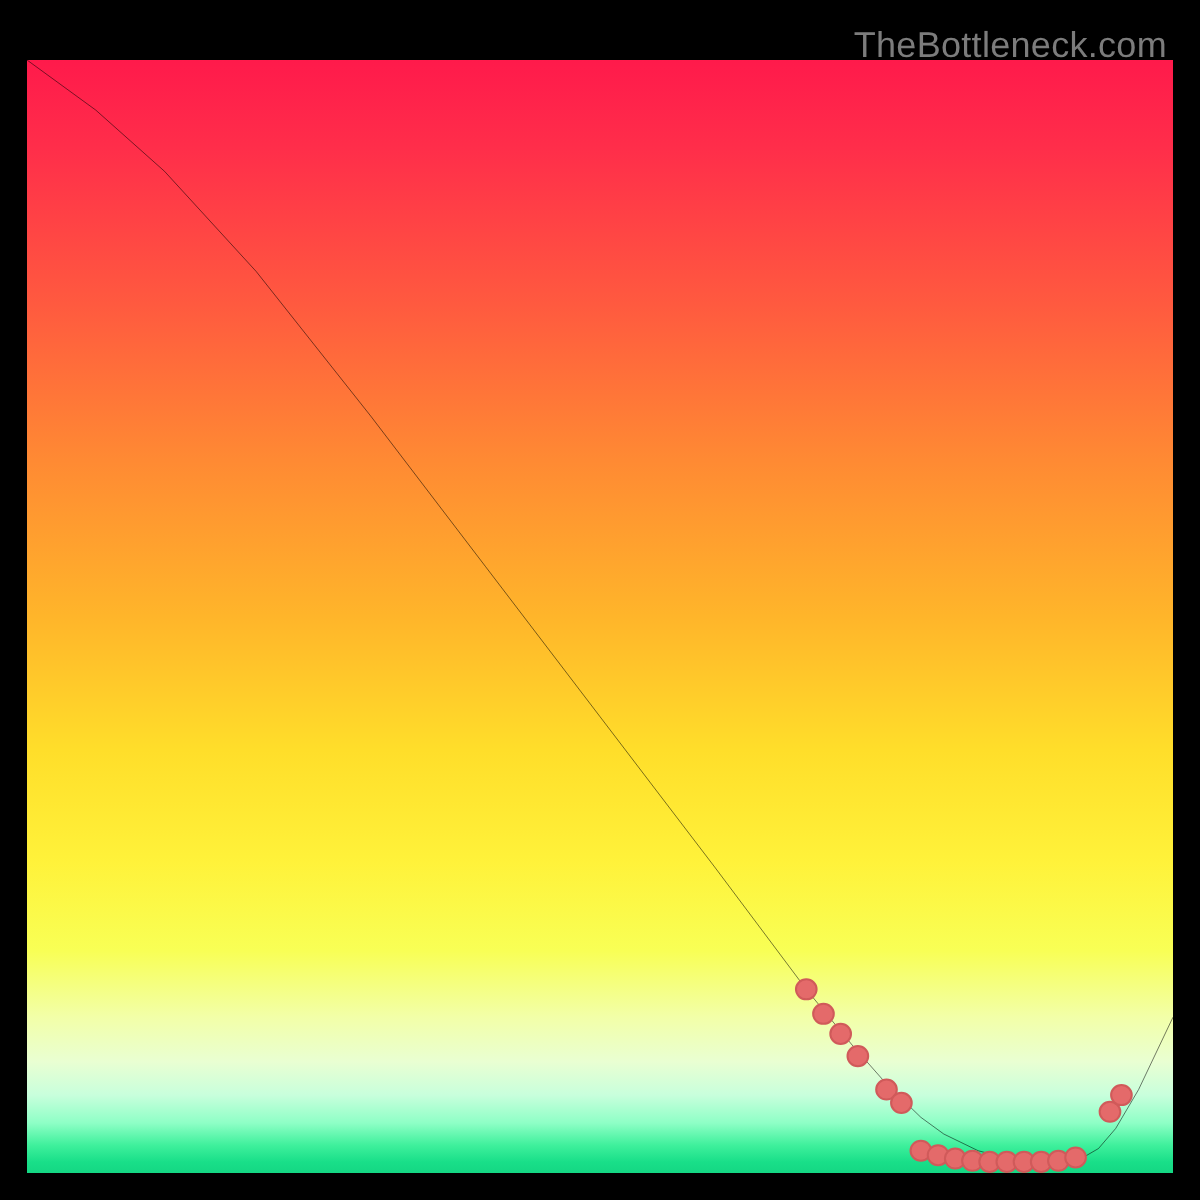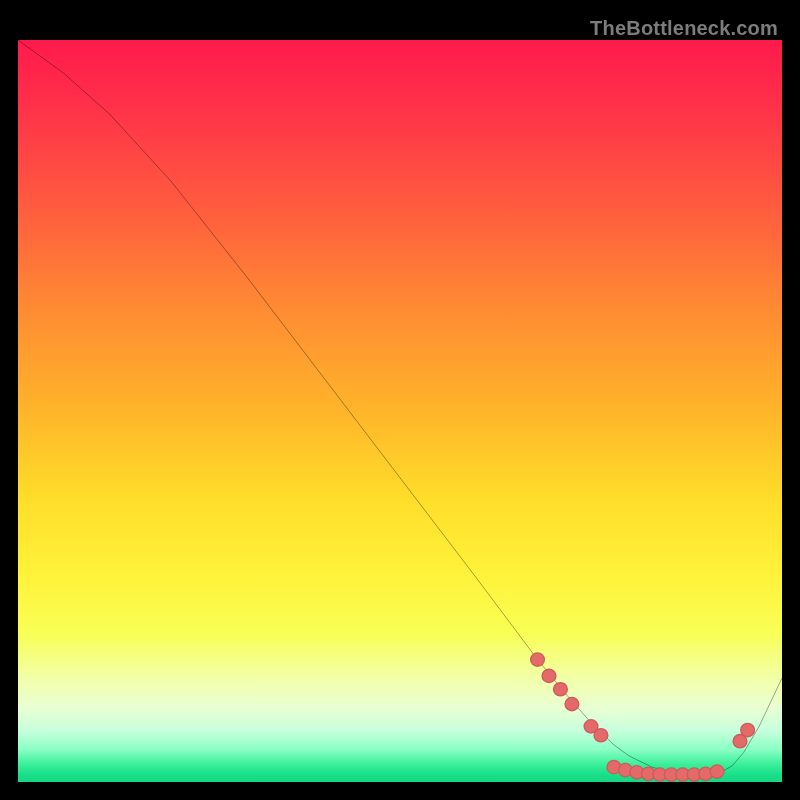--- a/index.html
+++ b/index.html
@@ -16,22 +16,22 @@
     left: 18px;
     top: 18px;
     width: 764px;
     height: 764px;
     background: #000;
   }
   .watermark {
     position: absolute;
     top: -1px;
     right: 4px;
-    font-size: 20px;
-    font-weight: 700;
+    font-size: 24px;
+    font-weight: 400;
     color: #7c7c7c;
     letter-spacing: 0.2px;
   }
   .plot {
     position: absolute;
     left: 0;
     top: 22px;
     width: 764px;
     height: 742px;
   }

